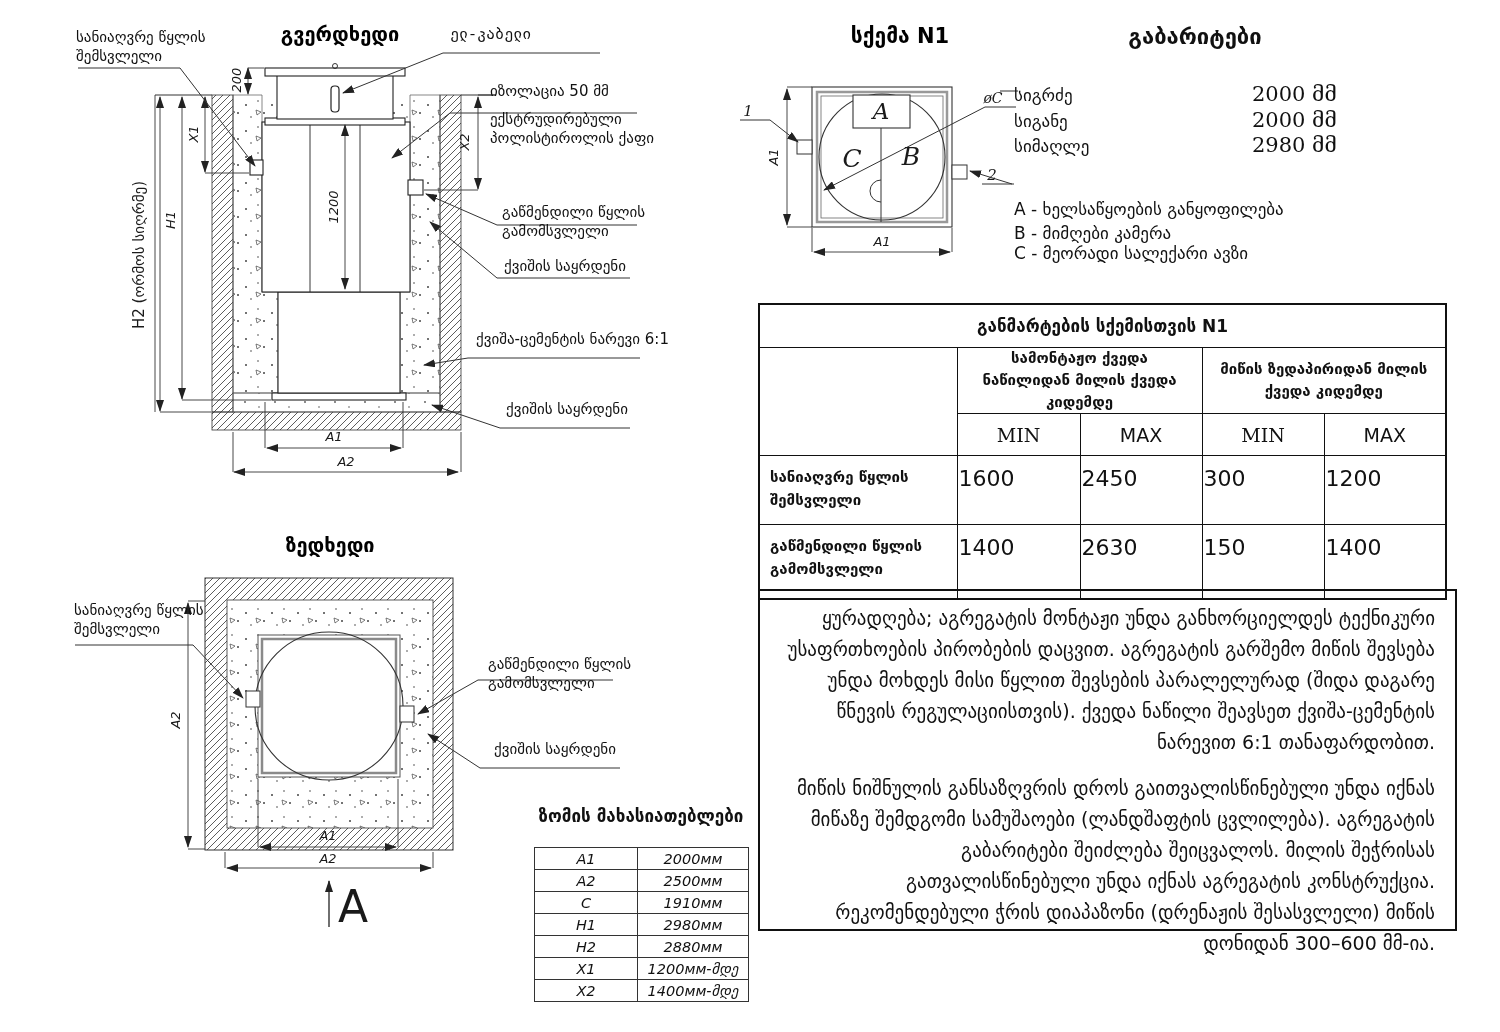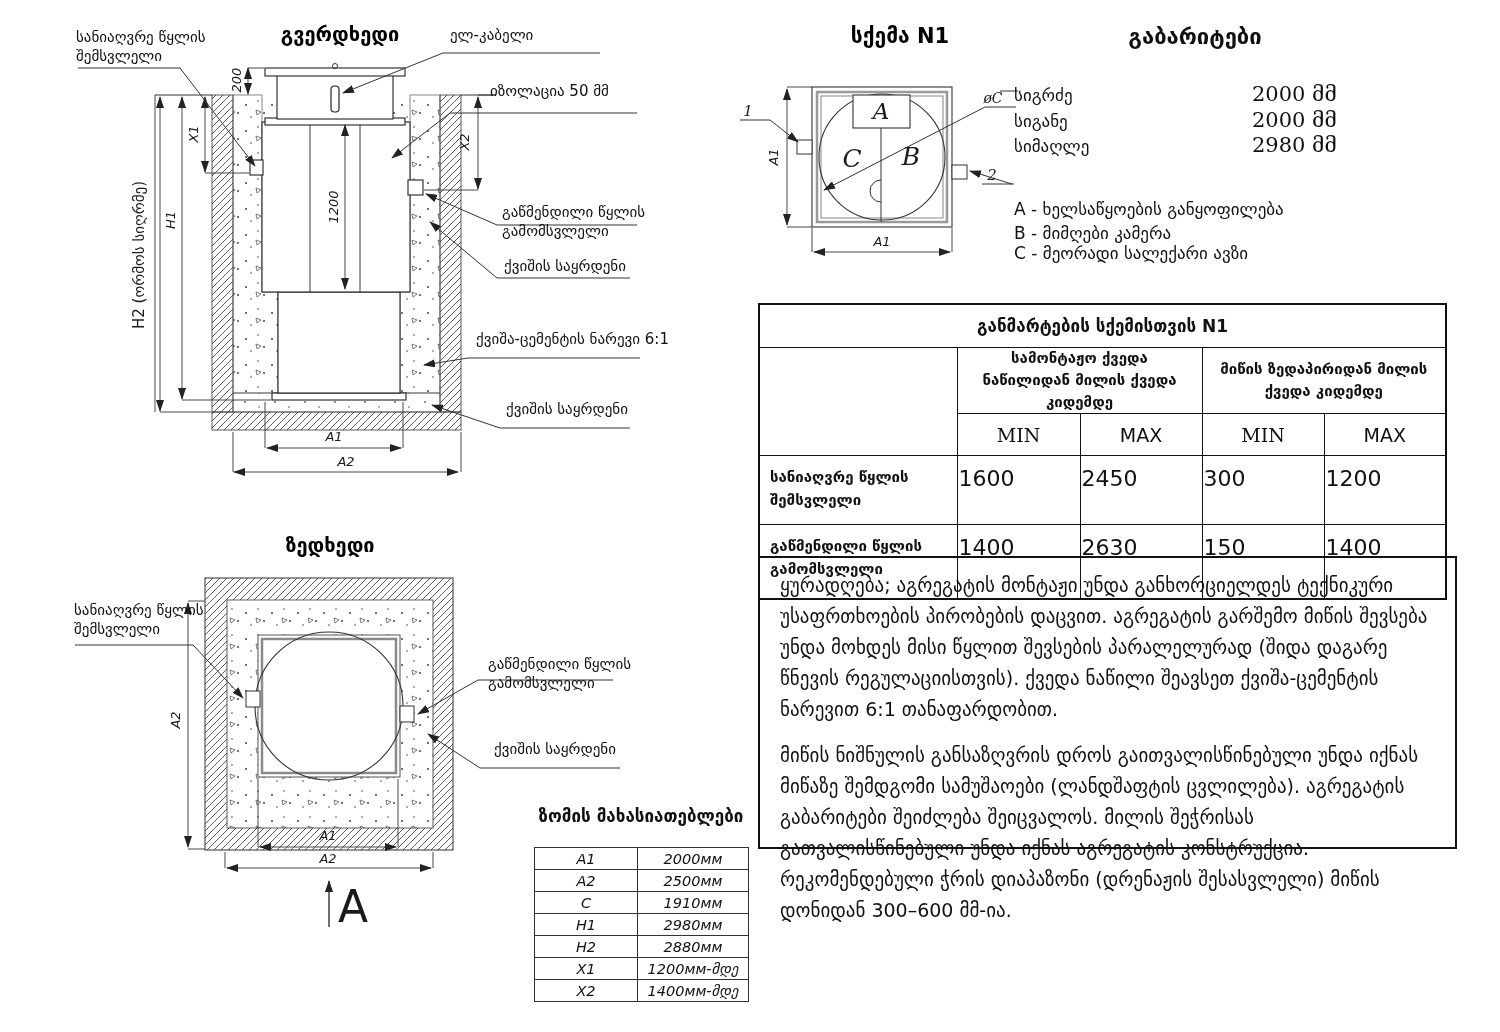--- a/index.html
+++ b/index.html
@@ -41,22 +41,22 @@
 
   
   #size-wrap{position:absolute;left:532px;top:806px;width:218px;}
   #size-title{font-weight:bold;font-size:17px;text-align:center;margin-bottom:21px;}
   #size-table{border-collapse:collapse;width:215px;margin-left:2px;}
   #size-table td{border:1px solid #333;height:19px;text-align:center;
                  font:italic 14.5px "DejaVu Sans",sans-serif;}
   #size-table td.pcol{width:100px;}
 
   
-  #notes{position:absolute;left:758px;top:556px;width:699px;height:293px;border:2px solid #111;
-         box-sizing:border-box;padding:12px 20px 0 20px;font-size:19px;line-height:31px;}
+  #notes{position:absolute;left:758px;top:589px;width:699px;height:342px;border:2px solid #111;
+         box-sizing:border-box;padding:12px 20px 0 20px;font-size:19px;line-height:31px;text-align:right;}
   #notes .p2{margin-top:15px;}
 </style>
 </head>
 <body>
 
 <div id="canvas">
 
   <div class="dtitle" style="left:255px;top:22px;width:170px;">გვერდხედი</div>
 
   <svg class="abs" style="left:60px;top:20px;" width="690" height="470" viewBox="0 0 690 470">
@@ -138,22 +138,23 @@
     <text class="dtx" transform="rotate(-90 138 114)" x="138" y="114">X1</text>
     <text class="dtx" transform="rotate(-90 115 200)" x="115" y="200">H1</text>
     <text class="dtx2" transform="rotate(-90 84 235)" x="84" y="235">H2 (ორმოს სიღრმე)</text>
     <text class="dtx" transform="rotate(-90 409 122)" x="409" y="122">X2</text>
     <text class="dtx" transform="rotate(-90 278 187)" x="278" y="187">1200</text>
     <text class="dtx" x="274" y="421">A1</text>
     <text class="dtx" x="286" y="446">A2</text>
   </svg>
 
   <div class="lbl" style="left:76px;top:28px;width:148px;">სანიაღვრე წყლის შემსვლელი</div>
-  <div class="lbl" style="left:450px;top:26px;">ელ-კაბელი</div>
+  <div class="lbl" style="left:450px;top:26px;font-family:Liberation Mono, monospace;">ელ-კაბელი</div>
   <div class="lbl" style="left:490px;top:82px;width:200px;">იზოლაცია 50 მმ</div>
+  <div class="lbl" style="left:490px;top:110px;width:178px;">ექსტრუდირებული პოლისტიროლის ქაფი</div>
   <div class="lbl" style="left:502px;top:203px;width:160px;">გაწმენდილი წყლის გამომსვლელი</div>
   <div class="lbl" style="left:504px;top:257px;">ქვიშის საყრდენი</div>
   <div class="lbl" style="left:476px;top:330px;">ქვიშა-ცემენტის ნარევი 6:1</div>
   <div class="lbl" style="left:506px;top:400px;">ქვიშის საყრდენი</div>
 
   <div class="dtitle" style="left:270px;top:533px;width:120px;">ზედხედი</div>
 
   <svg class="abs" style="left:60px;top:528px;" width="640" height="490" viewBox="0 0 640 490">
     <defs>
       <pattern id="h2p" width="7" height="7" patternUnits="userSpaceOnUse">

